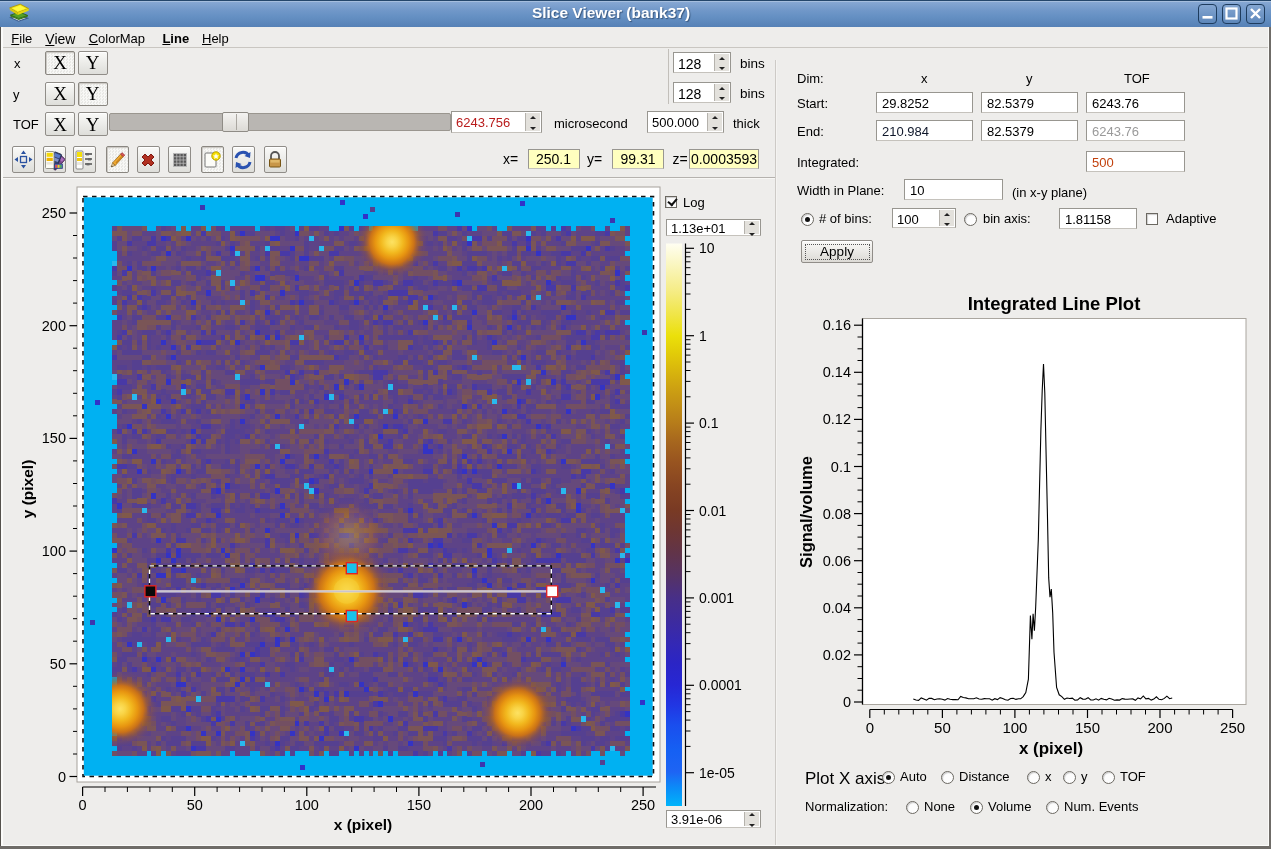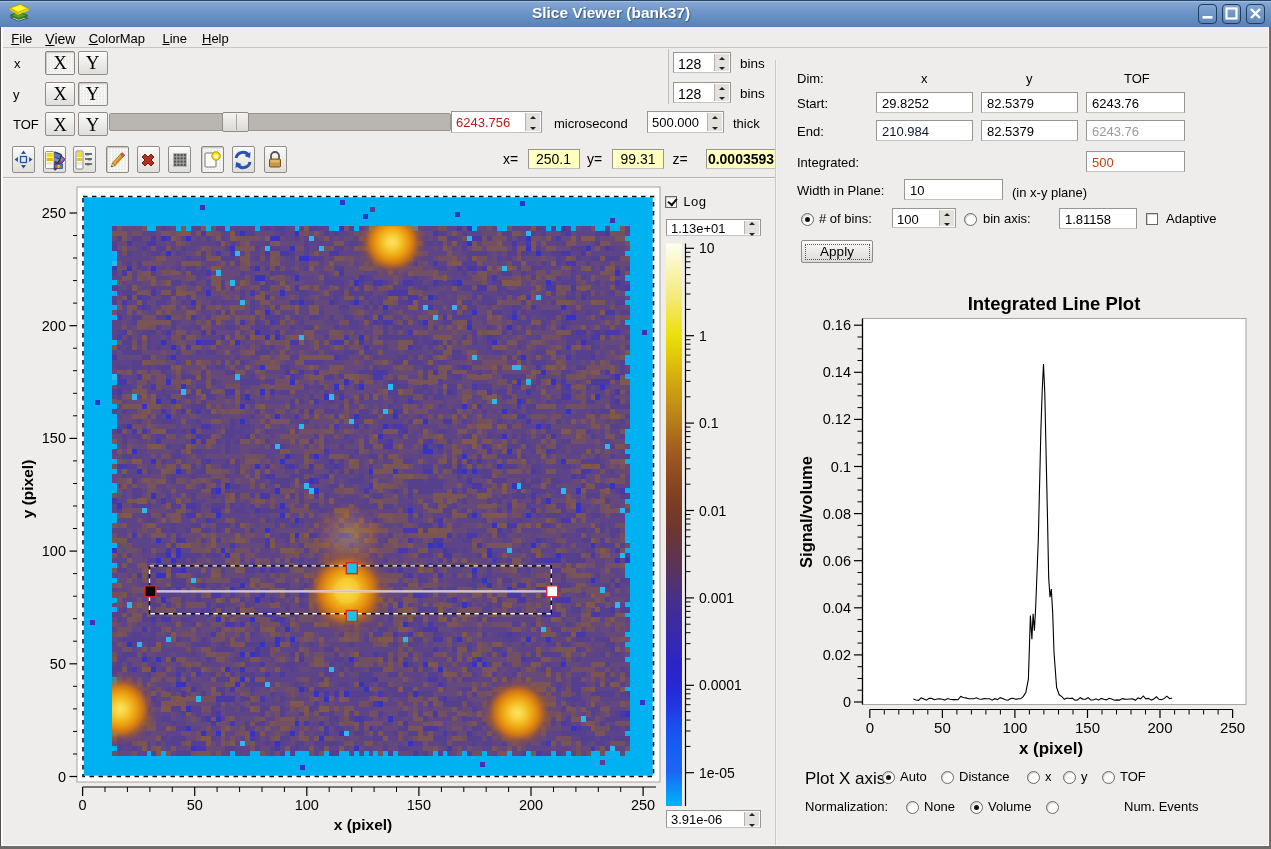--- a/index.html
+++ b/index.html
@@ -370,21 +370,21 @@
     </svg>
   </div>
 <div class="wbtn" style="left:1245.5px;">
     <svg width="17" height="17" viewBox="0 0 17 17">
       <path d="M4 4 L13 13 M13 4 L4 13" stroke="#fff" stroke-width="2.4"></path>
     </svg>
   </div>
 <div style="position:absolute;left:11.3px;top:31.0px;font-size:13px;color:#000;"><u>F</u>ile</div>
 <div style="position:absolute;left:45.3px;top:31.0px;font-size:14px;color:#000;"><u>V</u>iew</div>
 <div style="position:absolute;left:88.7px;top:31.0px;font-size:13px;color:#000;"><u>C</u>olorMap</div>
-<div style="position:absolute;left:162.4px;top:31.0px;font-size:13px;color:#000;"><u>L</u>ine</div>
+<div style="position:absolute;left:162.4px;top:31.0px;font-size:13px;color:#000;font-weight:bold;"><u>L</u>ine</div>
 <div style="position:absolute;left:202.0px;top:31.0px;font-size:13px;color:#000;"><u>H</u>elp</div>
 <div style="position:absolute;left:0;top:47px;width:1271px;height:1px;background:#c9c6c1"></div>
 <div style="position:absolute;left:14.0px;top:56.0px;font-size:13px;">x</div>
 <div style="position:absolute;left:13.0px;top:87.0px;font-size:13px;">y</div>
 <div style="position:absolute;left:13.0px;top:117.0px;font-size:13px;">TOF</div>
 <div class="xybtn checked" style="left:45.0px;top:50.5px;width:30.0px;height:24.0px;">X</div>
 <div class="xybtn" style="left:77.5px;top:50.5px;width:30.0px;height:24.0px;">Y</div>
 <div class="xybtn" style="left:45.0px;top:81.5px;width:30.0px;height:24.0px;">X</div>
 <div class="xybtn checked" style="left:77.5px;top:81.5px;width:30.0px;height:24.0px;">Y</div>
 <div class="xybtn" style="left:45.0px;top:112.0px;width:30.0px;height:24.0px;">X</div>
@@ -528,27 +528,27 @@
       <path d="M6 9 V6 a4 4 0 0 1 8 0 V9" fill="none" stroke="#555" stroke-width="1.8"></path>
 <rect x="4.5" y="9" width="11" height="8" rx="1" fill="#c89648" stroke="#775515"></rect>
 <rect x="5.5" y="10" width="9" height="2.6" fill="#e0b86a"></rect>
     </svg>
   </div>
 <div style="position:absolute;left:503.0px;top:151.0px;font-size:14px;">x=</div>
 <div class="yfld" style="left:527.5px;top:148.5px;width:52.0px;height:20.0px;">250.1</div>
 <div style="position:absolute;left:587.0px;top:151.0px;font-size:14px;">y=</div>
 <div class="yfld" style="left:612.0px;top:148.5px;width:52.0px;height:20.0px;">99.31</div>
 <div style="position:absolute;left:672.5px;top:151.0px;font-size:14px;">z=</div>
-<div class="yfld" style="left:706px;top:148.5px;width:70.0px;height:20.0px;font-weight:bold;">0.0003593</div>
+<div class="yfld" style="left:689px;top:148.5px;width:70.0px;height:20.0px;">0.0003593</div>
 <div style="position:absolute;left:0;top:177px;width:776px;height:1px;background:#b5b2ae"></div>
 <div style="position:absolute;left:0;top:178px;width:776px;height:1px;background:#f8f7f5"></div>
 <div style="position:absolute;left:775px;top:60px;width:1px;height:789px;background:#cdcac6"></div>
 <div style="position:absolute;left:776px;top:60px;width:1px;height:789px;background:#f4f3f1"></div>
 <div class="chk checked" style="left:665.0px;top:195.5px;width:12.0px;height:12.0px;"></div>
-<div style="position:absolute;left:683.0px;top:195.0px;font-size:13px;font-family:Liberation Mono, monospace;">Log</div>
+<div style="position:absolute;left:683.0px;top:195.0px;font-size:13px;">Log</div>
 <div class="fld" style="left:666.0px;top:219.0px;width:95.0px;height:17.0px;">
     <div style="position:absolute;left:4px;top:0.5px;font-size:13px;color:#000;white-space:nowrap">1.13e+01</div>
     <div style="position:absolute;right:1px;top:1px;width:15px;height:13.0px;background:#e3e1dc;border-left:1px solid #b5b2ac;">
       <div style="position:absolute;left:4px;top:1.0px;width:0;height:0;border-left:3.5px solid transparent;border-right:3.5px solid transparent;border-bottom:3.5px solid #222;"></div>
       <div style="position:absolute;left:4px;top:11.5px;width:0;height:0;border-left:3.5px solid transparent;border-right:3.5px solid transparent;border-top:3.5px solid #222;"></div>
     </div>
   </div>
 <div class="fld" style="left:666.0px;top:809.5px;width:95.0px;height:18.0px;">
     <div style="position:absolute;left:4px;top:1.0px;font-size:13px;color:#000;white-space:nowrap">3.91e-06</div>
     <div style="position:absolute;right:1px;top:1px;width:15px;height:14.0px;background:#e3e1dc;border-left:1px solid #b5b2ac;">
@@ -616,18 +616,18 @@
 <div class="radio" style="left:1062.5px;top:770.5px;"></div>
 <div style="position:absolute;left:1081.0px;top:769.0px;font-size:13px;">y</div>
 <div class="radio" style="left:1101.5px;top:770.5px;"></div>
 <div style="position:absolute;left:1120.0px;top:769.0px;font-size:13px;">TOF</div>
 <div style="position:absolute;left:805.0px;top:799.0px;font-size:13px;">Normalization:</div>
 <div class="radio" style="left:905.5px;top:800.5px;"></div>
 <div style="position:absolute;left:924.0px;top:799.0px;font-size:13px;">None</div>
 <div class="radio on" style="left:969.5px;top:800.5px;"></div>
 <div style="position:absolute;left:988.0px;top:799.0px;font-size:13px;">Volume</div>
 <div class="radio" style="left:1045.5px;top:800.5px;"></div>
-<div style="position:absolute;left:1124px;top:799.0px;font-size:13px;">Num. Events</div>
+<div style="position:absolute;left:1064.0px;top:799.0px;font-size:13px;">Num. Events</div>
 <div class="frame" style="left:0;top:27px;width:1px;height:822px;background:#55524d"></div>
 <div class="frame" style="left:1px;top:27px;width:2px;height:822px;background:#fbfbf9"></div>
 <div class="frame" style="left:1268px;top:27px;width:1px;height:822px;background:#fbfbf9"></div>
 <div class="frame" style="left:1269px;top:27px;width:2px;height:822px;background:#6f6c68"></div>
 <div class="frame" style="left:3px;top:845px;width:1266px;height:1px;background:#fbfbf9"></div>
 <div class="frame" style="left:0;top:846px;width:1271px;height:3px;background:#6f6c68"></div>
 </body></html>

